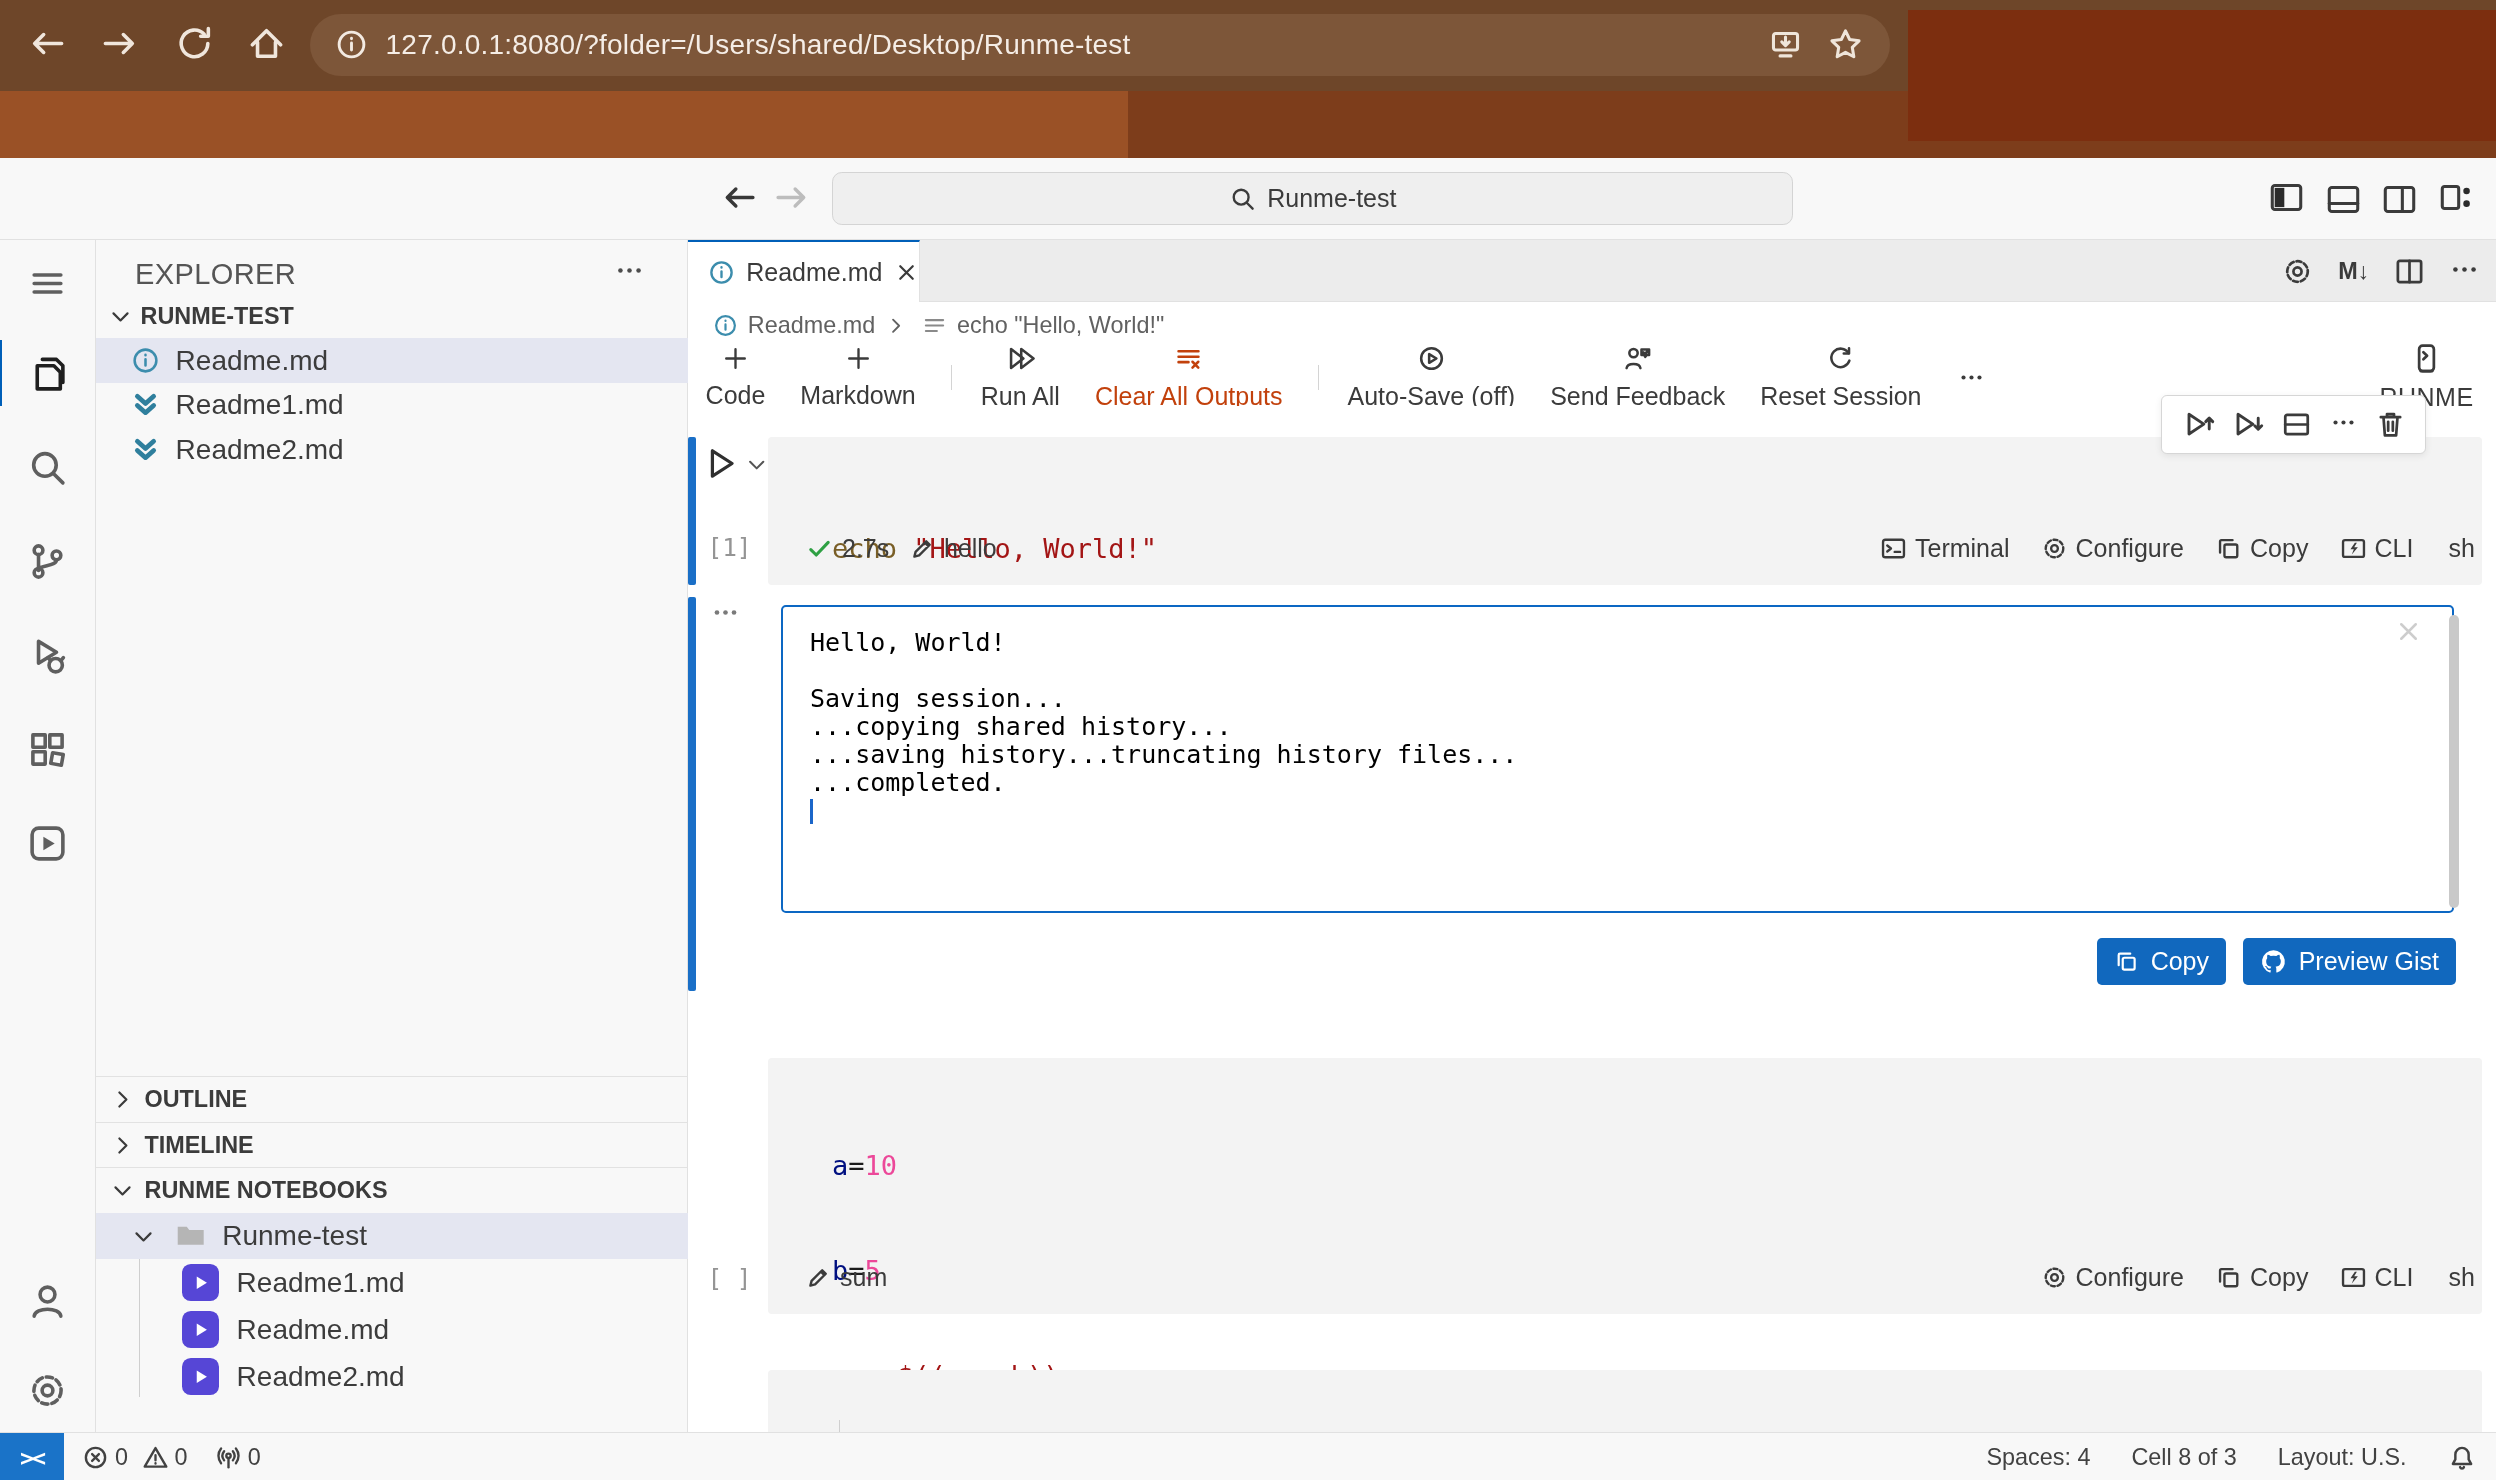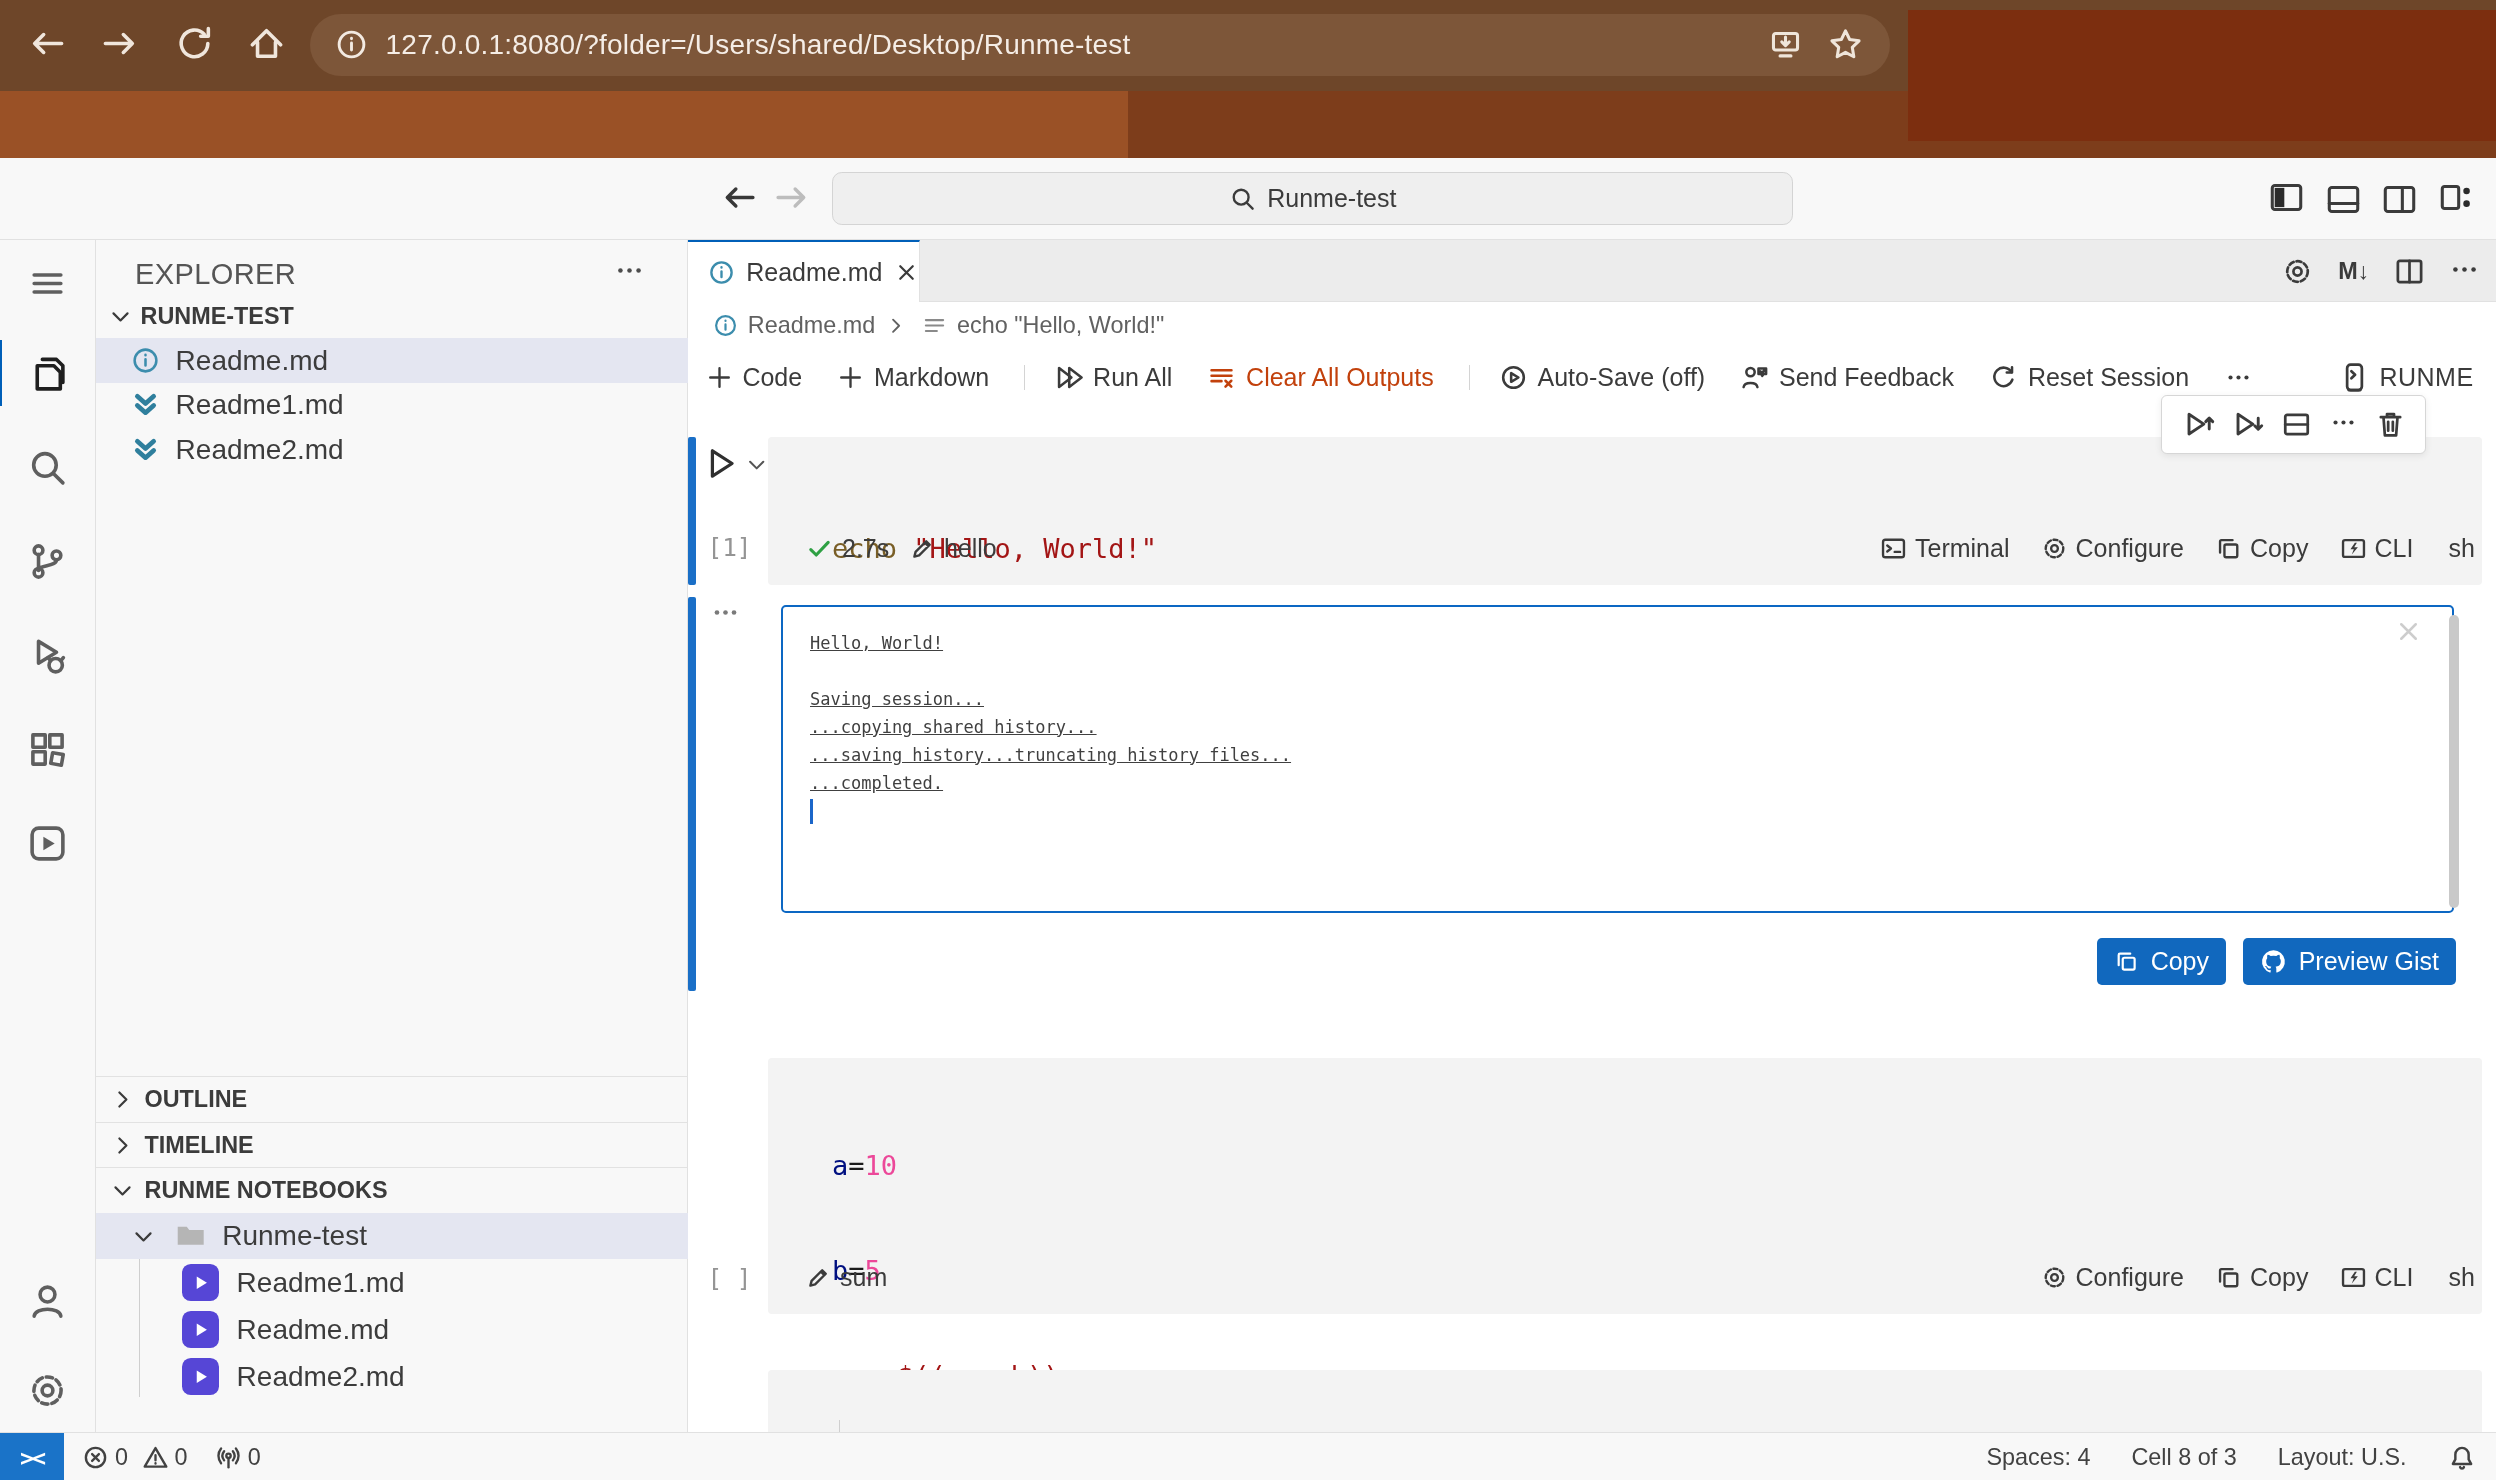--- a/index.html
+++ b/index.html
@@ -54,21 +54,21 @@
 
   
   .editor { position:relative; width:1809px; background:#fff; }
   .tabstrip { position:relative; height:62px; background:#ececec; border-bottom:1px solid #e1e1e1; }
   .tab { position:absolute; left:0; top:0; width:232px; height:62px; background:#fff; border-right:1px solid #e1e1e1;
     border-top:2.9px solid #005fb8; display:flex; align-items:center; padding:0 15.6px 0 19.5px; gap:11.7px; font-size:25px; color:#3b3b3b; }
   .edactions { position:absolute; right:17.6px; top:0; height:62px; display:flex; align-items:center; gap:25px; color:#3b3b3b; }
   .mdglyph { font-size:23.4px; font-weight:bold; }
   .breadcrumbs { height:47px; display:flex; align-items:center; gap:9.8px; padding-left:25px; color:#616161; font-size:23.4px; background:#fff; }
   .nbtoolbar { height:57px; display:flex; align-items:center; gap:0; padding:0 23.4px 0 17.6px; font-size:25px; color:#3b3b3b; background:#fff; }
-  .tbitem { display:flex; align-items:center; gap:9.8px; margin-right:35px; white-space:nowrap; }
+  .tbitem { display:flex; align-items:center; gap:9.8px; margin-right:35px; white-space:nowrap;flex-direction:column; }
   .tbitem.disabled { color:#c2410c;justify-content:flex-end; }
   .tbsep { width:1px; height:25px; background:#d4d4d4; margin:0 29px 0 0; }
   .brand { display:flex; align-items:center; gap:9.8px; margin-left:27px; margin-right:0; }
 
   
   .hovertb { position:absolute; left:1473px; top:155px; width:265px; height:59px; background:#fff;
     border:1px solid #d6d6d6; border-radius:5.9px; box-shadow:0 2px 7.8px rgba(0,0,0,.08);
     display:flex; align-items:center; justify-content:space-between; padding:0 19.5px; color:#3b3b3b; z-index:5; }
 
   .nbbody { position:relative; height:1026px; overflow:hidden; background:#fff; }
@@ -78,21 +78,21 @@
   .cmd{color:#795E26}.str{color:#A31515}.var{color:#001080}.num{color:#ec4899}.op{color:#0431fa}.pln{color:#1b1b1b}
   .execlabel { position:absolute; left:19.5px; font-family:"DejaVu Sans Mono", monospace; font-size:24.4px; color:#949494; white-space:pre; }
   .cellstatus { position:absolute; left:117px; width:1670px; height:43px; display:flex; align-items:center; gap:8px; font-size:25px; color:#3b3b3b; }
   .cs-right { margin-left:auto; display:flex; align-items:center; gap:13.7px; }
   .cs-act { display:flex; align-items:center; gap:7.8px; margin-left:17.6px; }
   .lang { margin-left:21.5px; color:#3b3b3b; }
   .time { color:#3b3b3b; }
 
   .outbox { position:absolute; left:93px; top:199px; width:1673px; height:308px; background:#fff;
     border:2.4px solid #0c67c3; border-radius:4.9px; padding:21.5px 27px; }
-  .outline { font-family:"DejaVu Sans Mono", monospace; font-size:17px; line-height:28px; min-height:28px; color:#404040; white-space:pre;text-decoration:underline; }
+  .outline { font-family:"DejaVu Sans Mono", monospace; font-size:25px; line-height:28px; min-height:28px; color:#000000; white-space:pre; }
   .cursor { width:2.9px; height:25px; background:#1b66c9; margin-top:2.9px; }
   .outclose { position:absolute; right:29px; top:9.8px; color:#cdcdcd; }
   .scrollthumb { position:absolute; left:1761px; top:209px; width:9.8px; height:293px; background:#c9c9c9; border-radius:4.9px; }
 
   .bluebtn { position:absolute; top:532px; height:47px; background:#1168be; border:none; border-radius:4.9px;
     color:#fff; font-size:25px; font-family:"Liberation Sans", sans-serif; display:flex; align-items:center; justify-content:center; gap:11.7px; cursor:pointer; }
 
   
   .statusbar { position:relative; height:49px; background:#f8f8f8; border-top:1px solid #e1e1e1; font-size:23.4px; color:#424242; }
   .remote { position:absolute; left:0; top:0; width:64px; height:49px; background:#1a73c8; color:#fff; display:flex;

